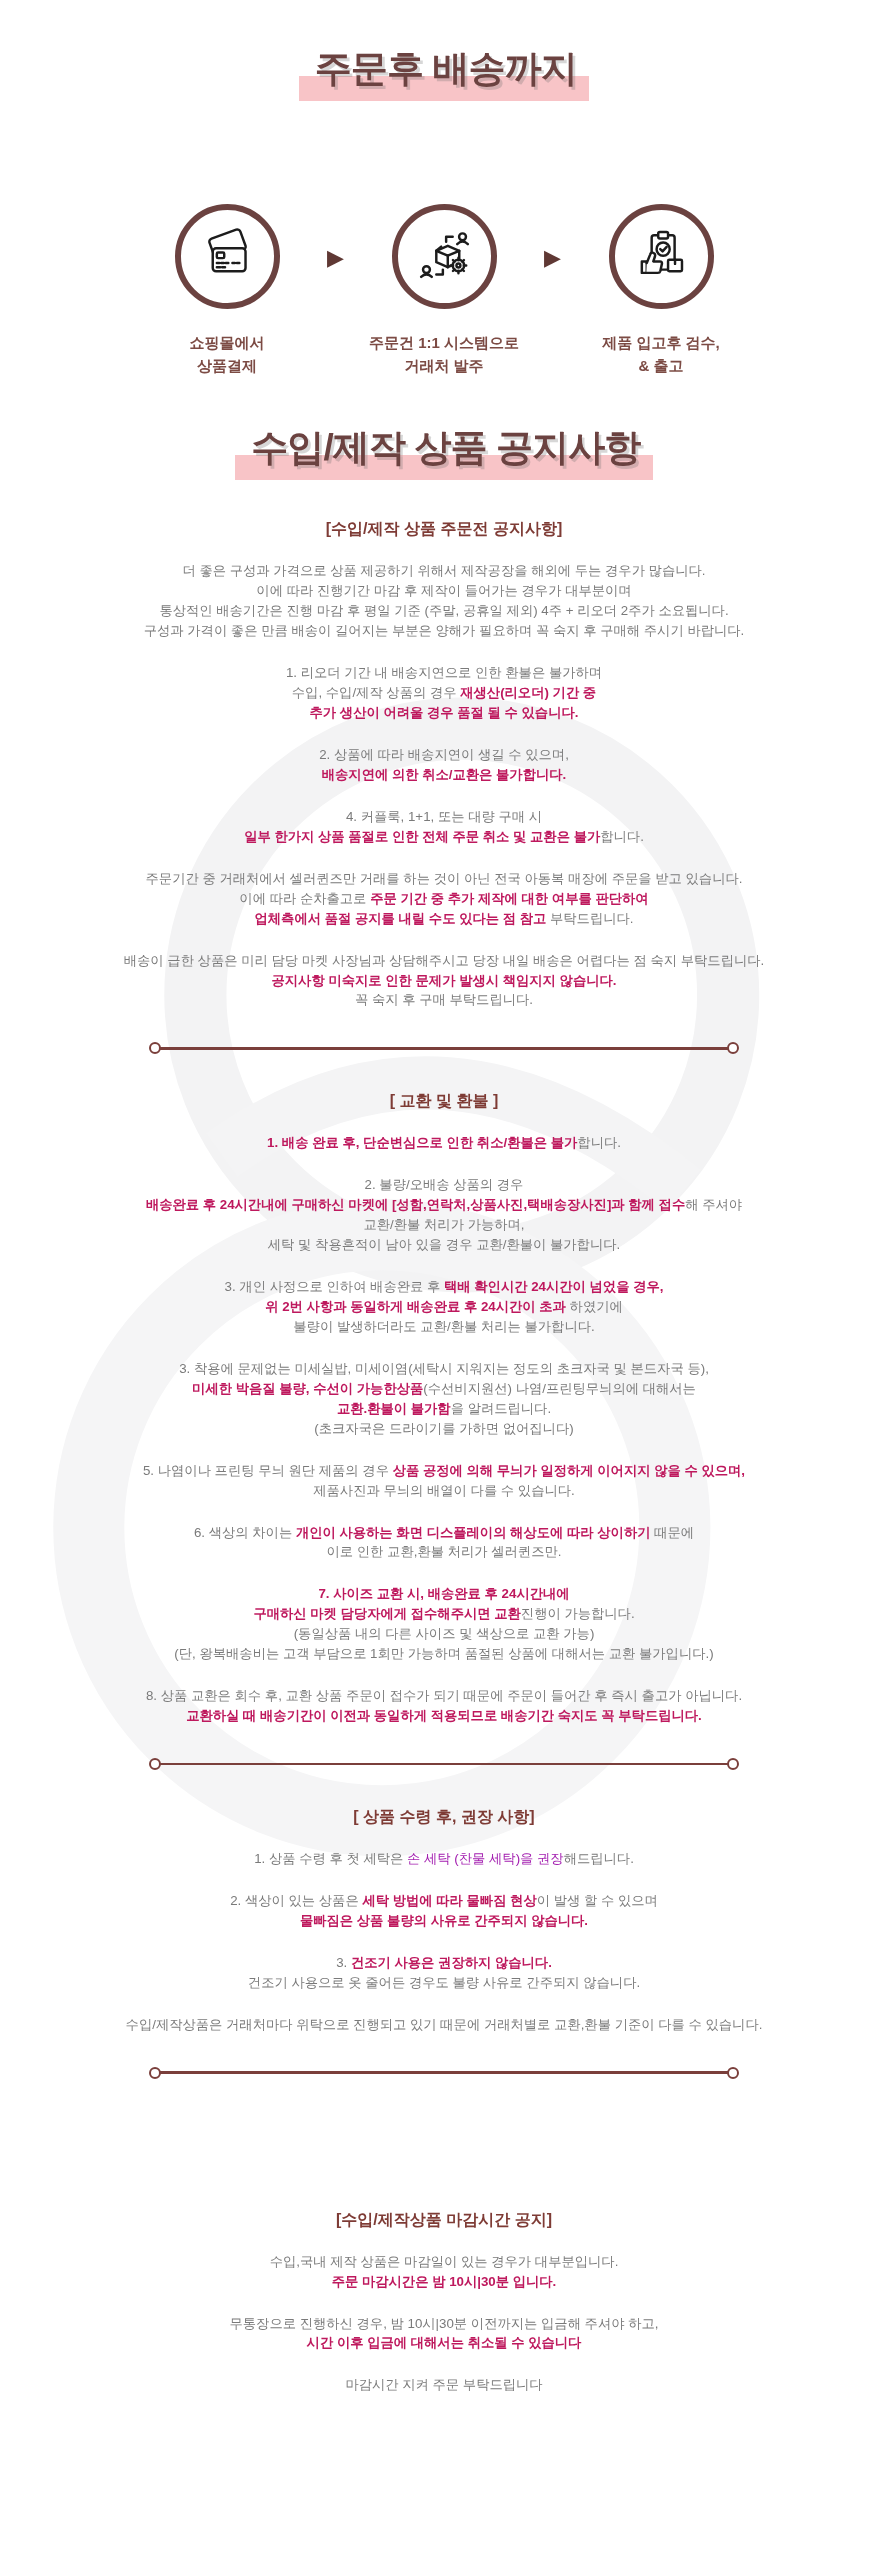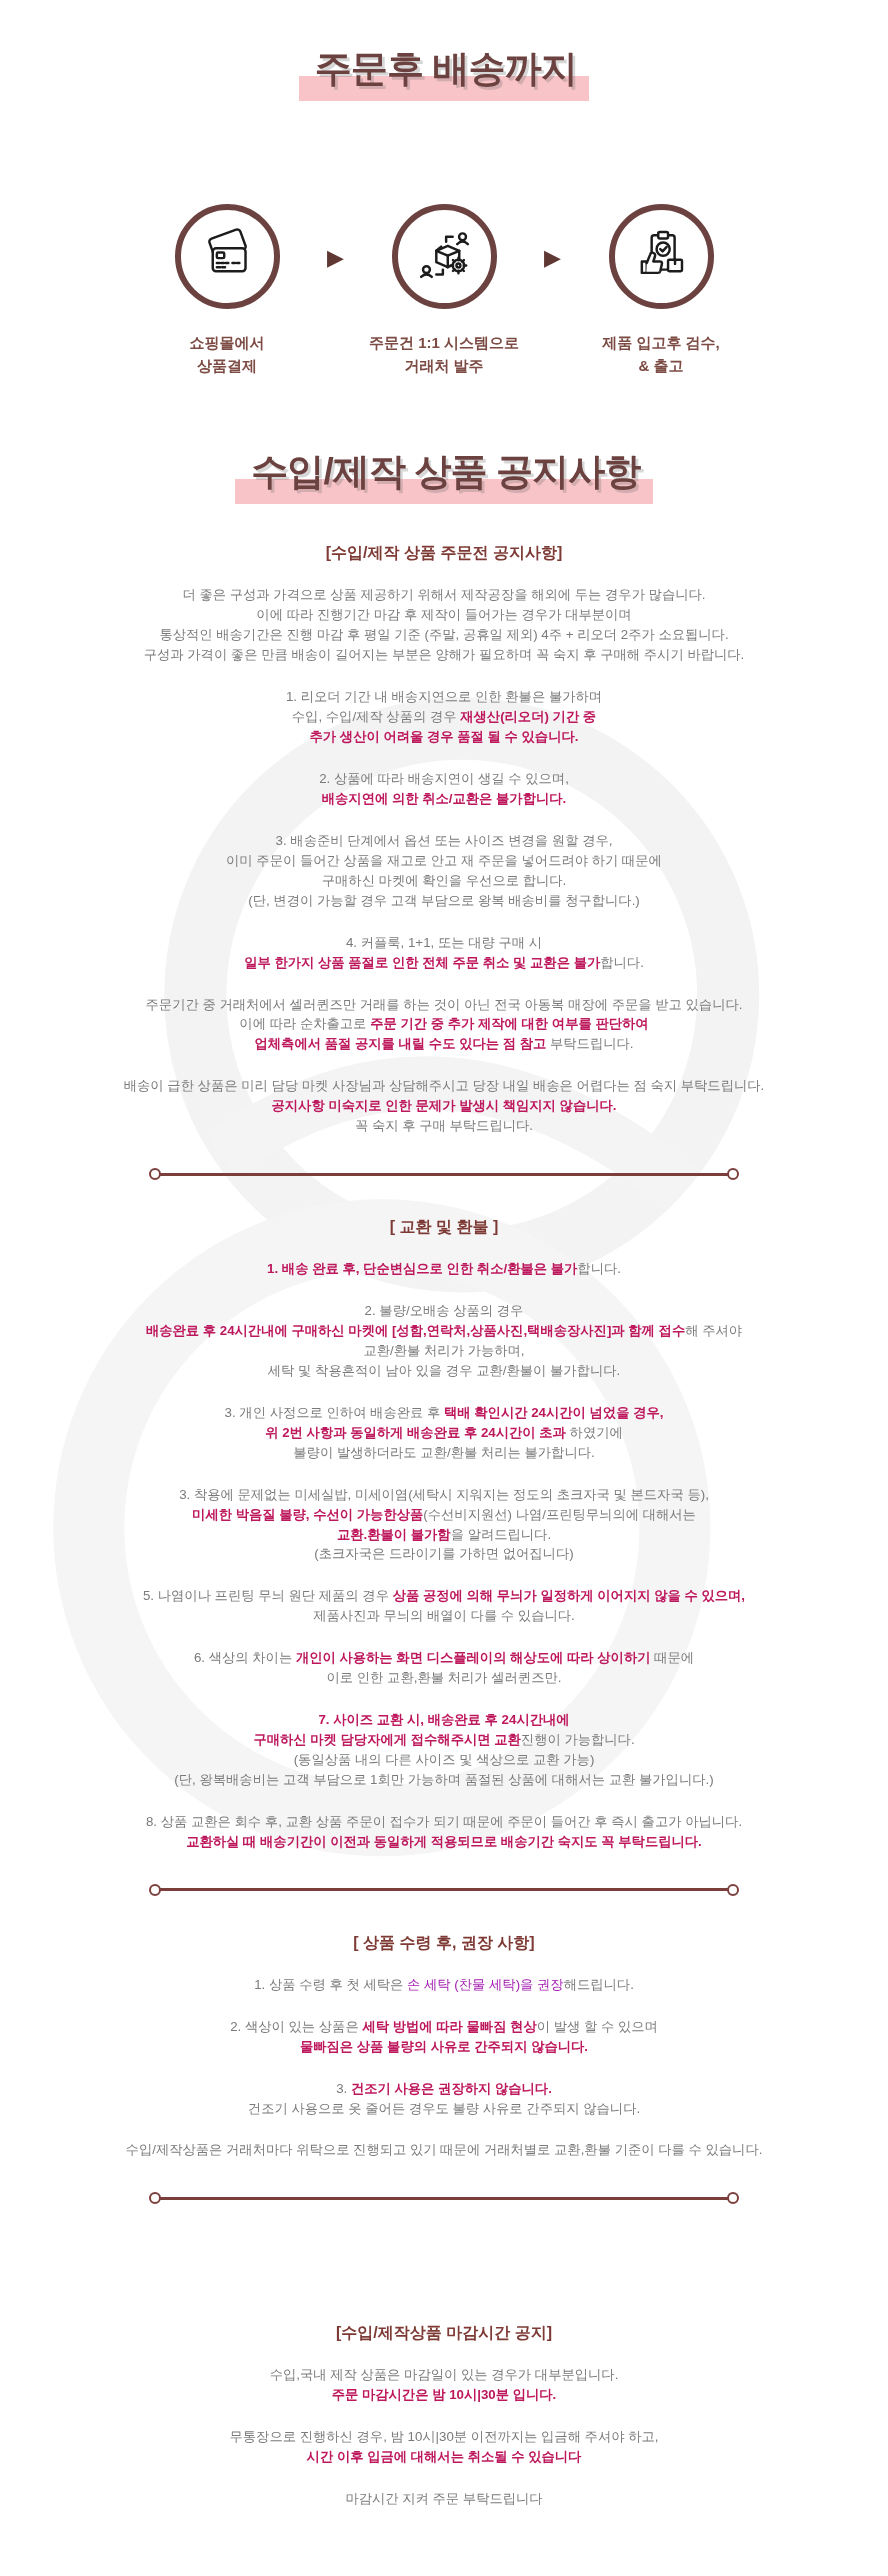--- a/index.html
+++ b/index.html
@@ -19,25 +19,25 @@
 
   
   .steps{display:flex;justify-content:center;align-items:flex-start;margin-top:103px;}
   .step{width:190px;display:flex;flex-direction:column;align-items:center;}
   .step-circle{width:105px;height:105px;box-sizing:border-box;border:6.2px solid #6b4240;border-radius:50%;
     display:flex;align-items:center;justify-content:center;background:#fff;}
   .step-circle svg{display:block;}
   .step-label{margin-top:23px;font-size:15px;font-weight:700;color:#7c4b44;line-height:1.5;text-align:center;}
   .step-arrow{font-size:22px;color:#5f3834;margin-top:41px;width:27px;flex:none;}
 
-  .title2-wrap{margin-top:74px;}
+  .title2-wrap{margin-top:50px;}
 
   
   .notice{width:830px;margin:39px auto 0;}
-  .sec-heading{font-size:16px;font-weight:800;color:#7e3b35;margin:0 0 21px;}
+  .sec-heading{font-size:16px;font-weight:800;color:#7e3b35;margin:12px 0 21px;}
   .nblock{font-size:13.3px;line-height:1.5;color:#7a7a7a;margin:0 0 22px;}
   .s-rb{color:#be185d;font-weight:700;}
   .s-b{color:#a21caf;font-weight:400;}
   .gap-large{padding-top:82px;}
 
   
   .divider{width:590px;margin:32px auto 37px;display:flex;align-items:center;}
   .ring{width:8px;height:8px;border:2.7px solid #7a3f3b;border-radius:50%;background:#fff;flex:none;}
   .dline{flex:1;height:2.7px;background:#7a3f3b;margin:0 -0.9px;}
 </style>
@@ -128,21 +128,20 @@
     <h2 class="big-title">수입/제작 상품 공지사항</h2>
   </div>
 
   
   <div class="notice">
       <section class="nsec">
         <div class="sec-heading">[수입/제작 상품 주문전 공지사항]</div>
         <p class="nblock"><span>더 좋은 구성과 가격으로 상품 제공하기 위해서 제작공장을 해외에 두는 경우가 많습니다.</span><br><span>이에 따라 진행기간 마감 후 제작이 들어가는 경우가 대부분이며</span><br><span>통상적인 배송기간은 진행 마감 후 평일 기준 (주말, 공휴일 제외) 4주 + 리오더 2주가 소요됩니다.</span><br><span>구성과 가격이 좋은 만큼 배송이 길어지는 부분은 양해가 필요하며 꼭 숙지 후 구매해 주시기 바랍니다.</span></p>
         <p class="nblock"><span>1. 리오더 기간 내 배송지연으로 인한 환불은 불가하며</span><br><span>수입, 수입/제작 상품의 경우 </span><span class="s-rb">재생산(리오더) 기간 중</span><br><span class="s-rb">추가 생산이 어려울 경우 품절 될 수 있습니다.</span></p>
         <p class="nblock"><span>2. 상품에 따라 배송지연이 생길 수 있으며,</span><br><span class="s-rb">배송지연에 의한 취소/교환은 불가합니다.</span></p>
-        <p class="nblock"><span>3. 배송준비 단계에서 옵션 또는 사이즈 변경을 원할 경우,</span><br><span>이미 주문이 들어간 상품을 재고로 안고 재 주문을 넣어드려야 하기 때문에</span><br><span>구매하신 마켓에 확인을 우선으로 합니다.</span><br><span>(단, 변경이 가능할 경우 고객 부담으로 왕복 배송비를 청구합니다.)</span></p>
         <p class="nblock"><span>4. 커플룩, 1+1, 또는 대량 구매 시</span><br><span class="s-rb">일부 한가지 상품 품절로 인한 전체 주문 취소 및 교환은 불가</span><span>합니다.</span></p>
         <p class="nblock"><span>주문기간 중 거래처에서 셀러퀸즈만 거래를 하는 것이 아닌 전국 아동복 매장에 주문을 받고 있습니다.</span><br><span>이에 따라 순차출고로 </span><span class="s-rb">주문 기간 중 추가 제작에 대한 여부를 판단하여</span><br><span class="s-rb">업체측에서 품절 공지를 내릴 수도 있다는 점 참고</span><span> 부탁드립니다.</span></p>
         <p class="nblock"><span>배송이 급한 상품은 미리 담당 마켓 사장님과 상담해주시고 당장 내일 배송은 어렵다는 점 숙지 부탁드립니다.</span><br><span class="s-rb">공지사항 미숙지로 인한 문제가 발생시 책임지지 않습니다.</span><br><span>꼭 숙지 후 구매 부탁드립니다.</span></p>
       </section>
       <div class="divider">
         <span class="ring"></span>
         <span class="dline"></span>
         <span class="ring"></span>
       </div>
       <section class="nsec">

